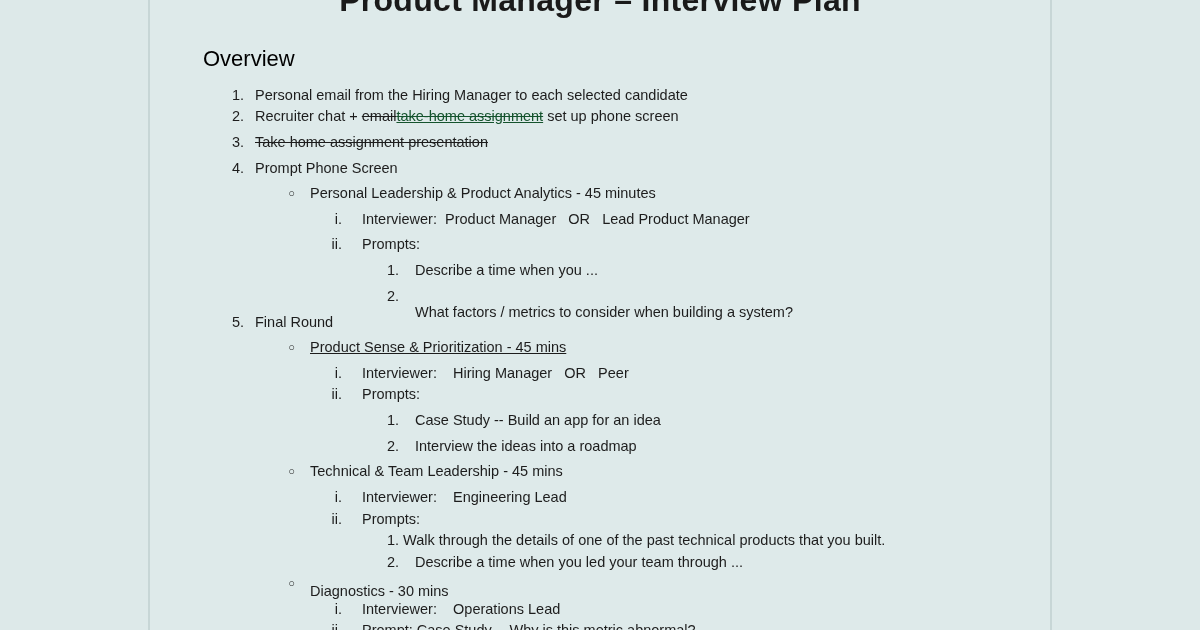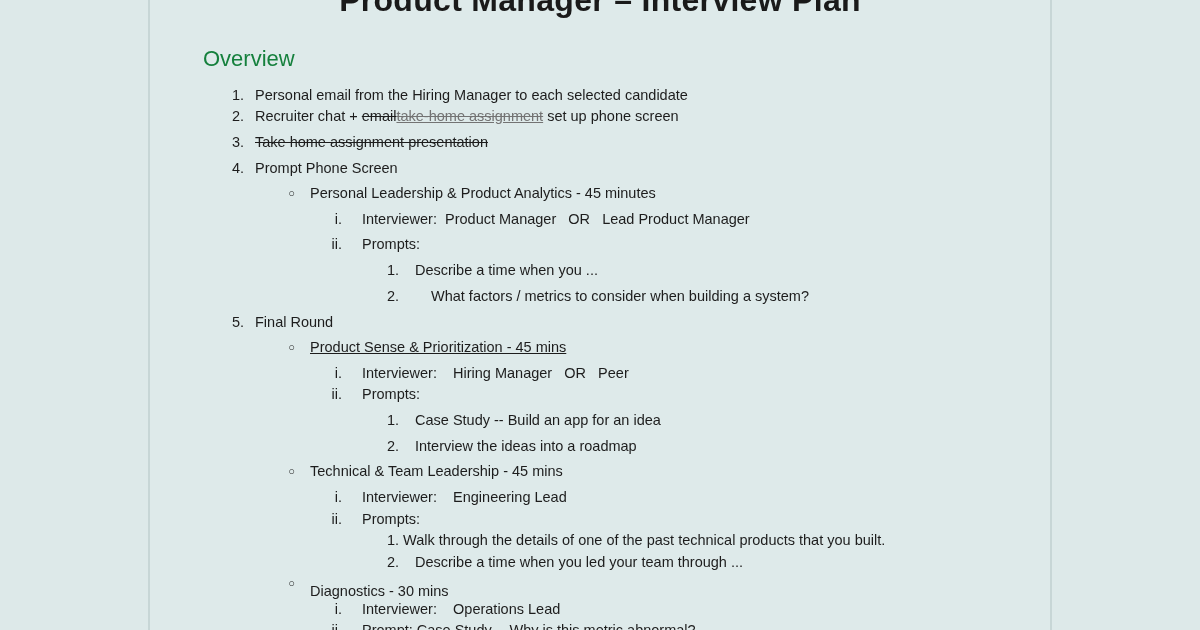--- a/index.html
+++ b/index.html
@@ -15,28 +15,28 @@
     background:#deeaea;
     border-left:2px solid #c7d6d6;
     border-right:2px solid #c7d6d6;
   }
   .title {
     position:absolute; top:-18px; left:0; width:100%;
     text-align:center; font-size:32px; font-weight:bold; color:#1a1a1a;
     letter-spacing:0.3px;
   }
   .heading {
-    position:absolute; left:53px; top:46px; font-size:22px; color:#15803d;
+    position:absolute; left:53px; top:46px; font-size:22px; color:#000000;
   }
   .line {
     position:absolute; font-size:14.5px; white-space:nowrap; line-height:18px;
   }
   .marker { position:absolute; text-align:right; }
   .strike { text-decoration:line-through; }
-  .link { color:#737373; text-decoration:underline line-through;text-align:center; }
+  .link { color:#14532d; text-decoration:underline line-through;text-align:center; }
 </style>
 </head>
 <body>
 
 <div class="page">
   <div class="title">Product Manager – Interview Plan</div>
   <div class="heading">Overview</div>
 
   <div class="line" style="left:70px;top:86px;">
     <span class="marker" style="left:0;width:24px;">1.</span>
@@ -75,21 +75,21 @@
     <span style="position:absolute;left:42px;">Prompts:</span>
   </div>
 
   <div class="line" style="left:225px;top:261px;">
     <span class="marker" style="left:0;width:24px;">1.</span>
     <span style="position:absolute;left:40px;">Describe a time when you ...</span>
   </div>
 
   <div class="line" style="left:225px;top:287px;">
     <span class="marker" style="left:0;width:24px;">2.</span>
-    <span style="position:absolute;left:56px;">What factors / metrics to consider when building a system?</span>
+    <span style="position:absolute;left:40px;margin-top:16px;">What factors / metrics to consider when building a system?</span>
   </div>
 
   <div class="line" style="left:70px;top:313px;">
     <span class="marker" style="left:0;width:24px;">5.</span>
     <span style="position:absolute;left:35px;">Final Round</span>
   </div>
 
   <div class="line" style="left:125px;top:338px;">
     <span class="marker" style="left:0;width:20px;font-size:11px;">○</span>
     <span style="position:absolute;left:35px;text-decoration:underline;">Product Sense &amp; Prioritization - 45 mins</span>

